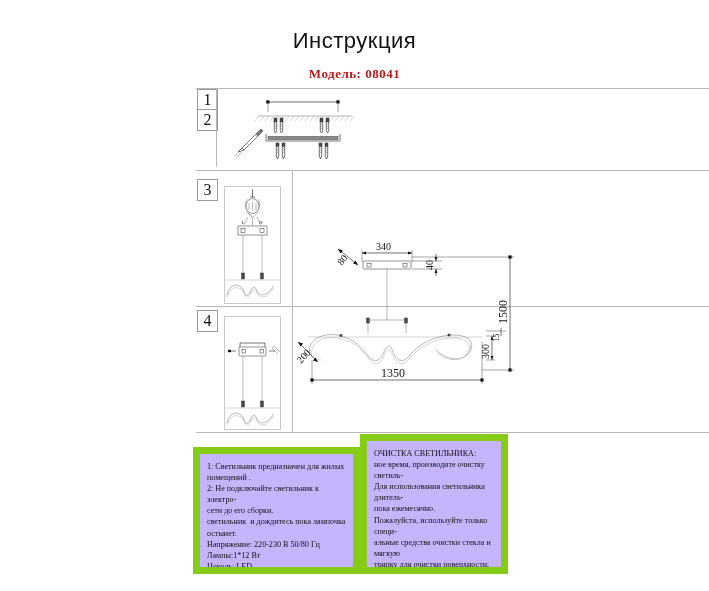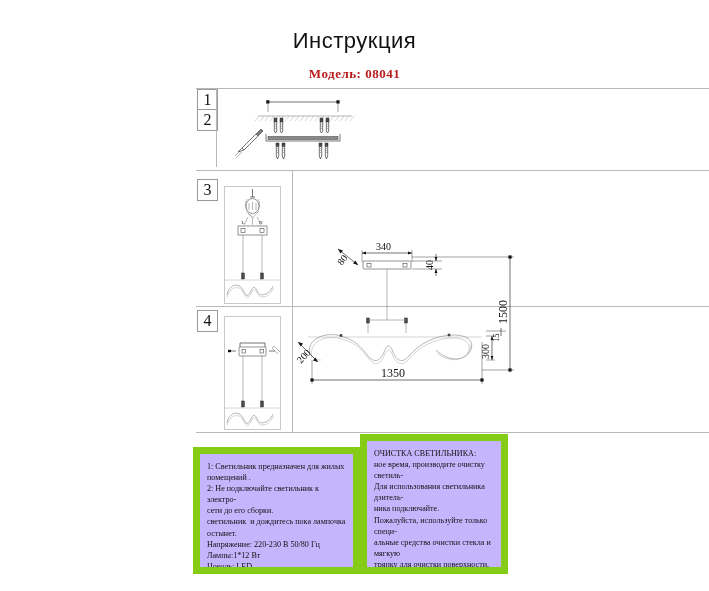--- a/index.html
+++ b/index.html
@@ -471,20 +471,20 @@
     <div class="ln-row">остынет.</div>
     <div class="ln-row">Напряжение: 220-230 В 50/80 Гц</div>
     <div class="ln-row">Лампы:1*12 Вт</div>
     <div class="ln-row">Цоколь: LED</div>
   </div>
 
   <div class="textblock" style="left:360px; top:434px; width:148px; height:140px;">
     <div class="ln-row heading">ОЧИСТКА СВЕТИЛЬНИКА:</div>
     <div class="ln-row">ное время, производите очистку светиль-</div>
     <div class="ln-row">Для использования светильника дзитель-</div>
-    <div class="ln-row">ника подключайте.</div>
+    <div class="ln-row">пока ежемесячно.</div>
     <div class="ln-row">Пожалуйста, используйте только специ-</div>
     <div class="ln-row">альные средства очистки стекла и мягкую</div>
     <div class="ln-row">тряпку для очистки поверхности, жилых</div>
 
   </div>
 
 </div>
 
 </body></html>

